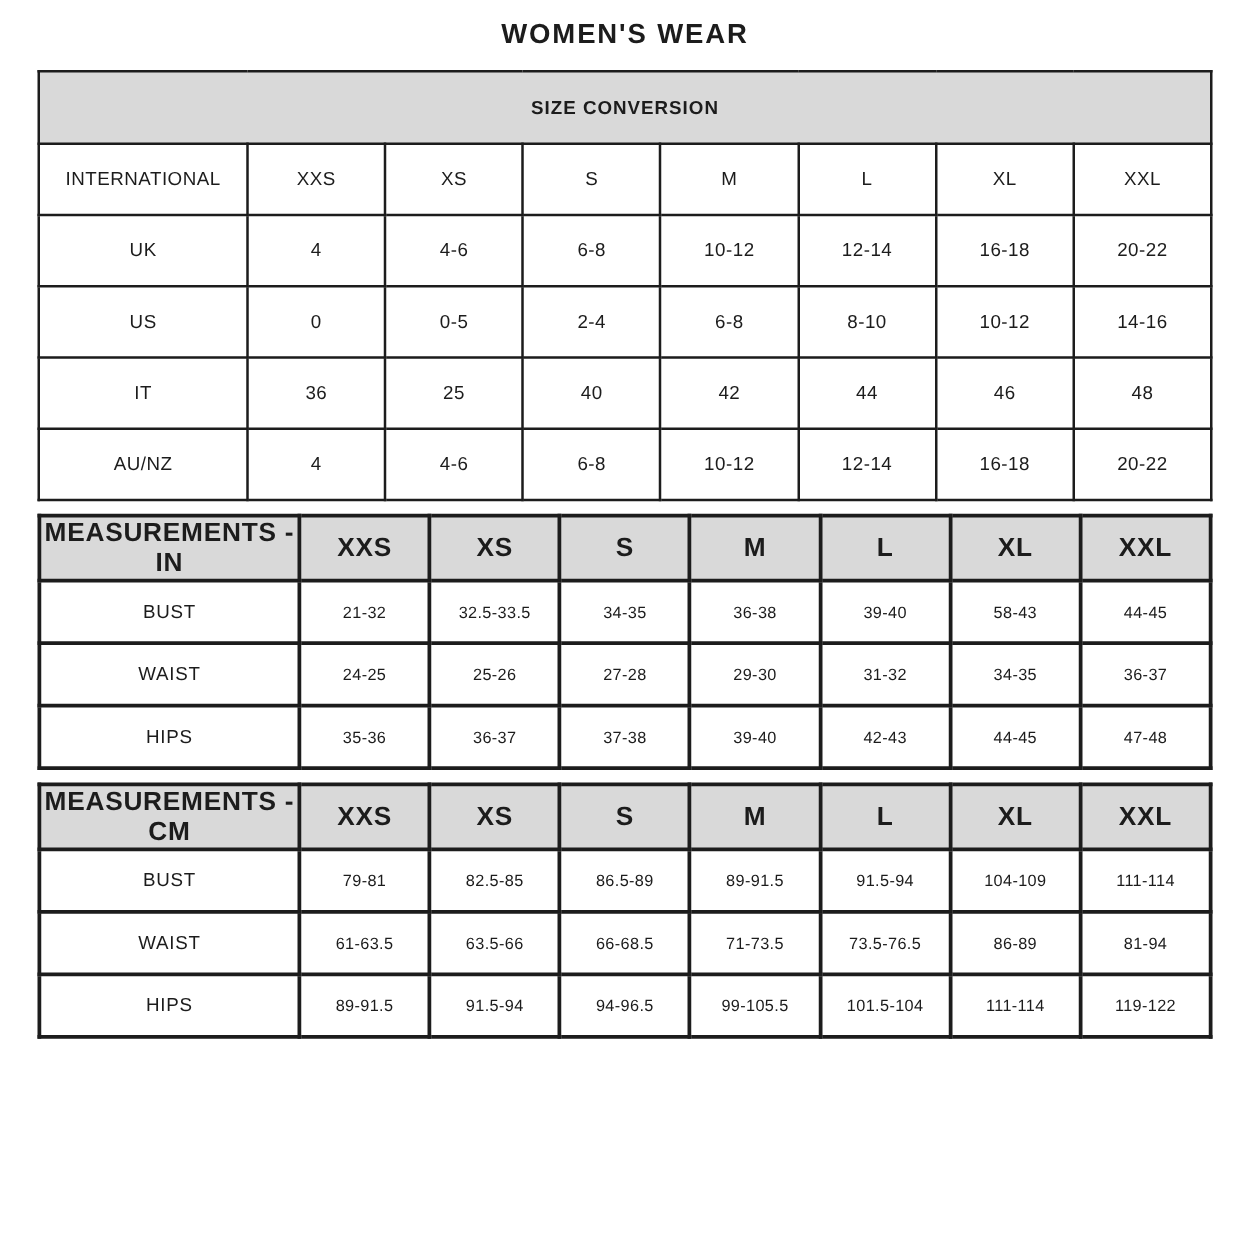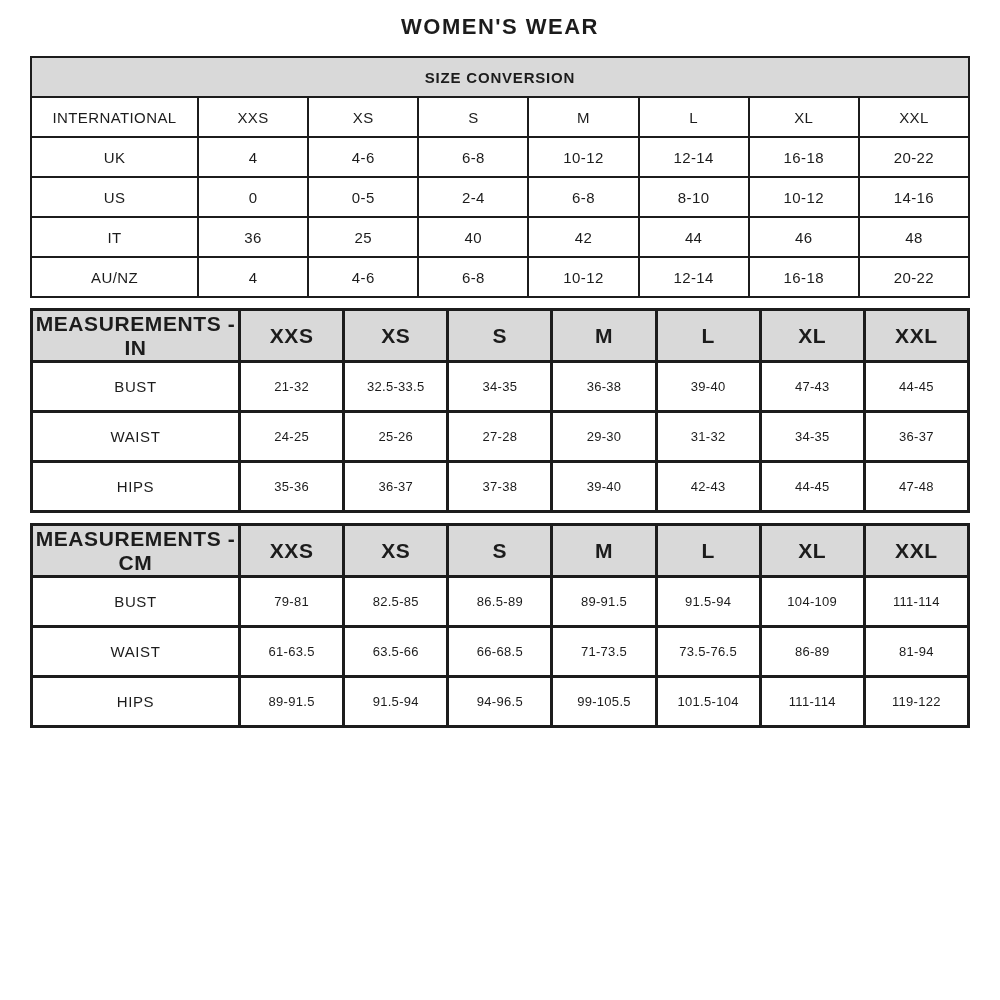--- a/index.html
+++ b/index.html
@@ -30,28 +30,28 @@
   .tbl-wrap { margin-bottom: 10px; }
   th, td {
     border: 2px solid #1c1c1c;
     text-align: center;
     vertical-align: middle;
     background: #ffffff;
   }
   
   .t-conv th.bar {
     background: #d9d9d9;
-    height: 40px;
+    height: 58px;
     font-size: 15px;
     font-weight: 700;
     letter-spacing: 0.8px;
     border: 2px solid #1c1c1c;
   }
   .t-conv th.colhead, .t-conv td {
-    height: 40px;
+    height: 57px;
     font-size: 15px;
     font-weight: 400;
     letter-spacing: 0.4px;
   }
   .t-conv th.colhead { font-weight: 400; }
   
   .t-meas th {
     background: #d9d9d9;
     height: 52px;
     font-size: 21px;
@@ -175,21 +175,21 @@
         </tr>
       </thead>
       <tbody>
         <tr>
           <td class="rowlabel">BUST</td>
           <td>21-32</td>
           <td>32.5-33.5</td>
           <td>34-35</td>
           <td>36-38</td>
           <td>39-40</td>
-          <td>47-43</td>
+          <td>58-43</td>
           <td>44-45</td>
         </tr>
         <tr>
           <td class="rowlabel">WAIST</td>
           <td>24-25</td>
           <td>25-26</td>
           <td>27-28</td>
           <td>29-30</td>
           <td>31-32</td>
           <td>34-35</td>

